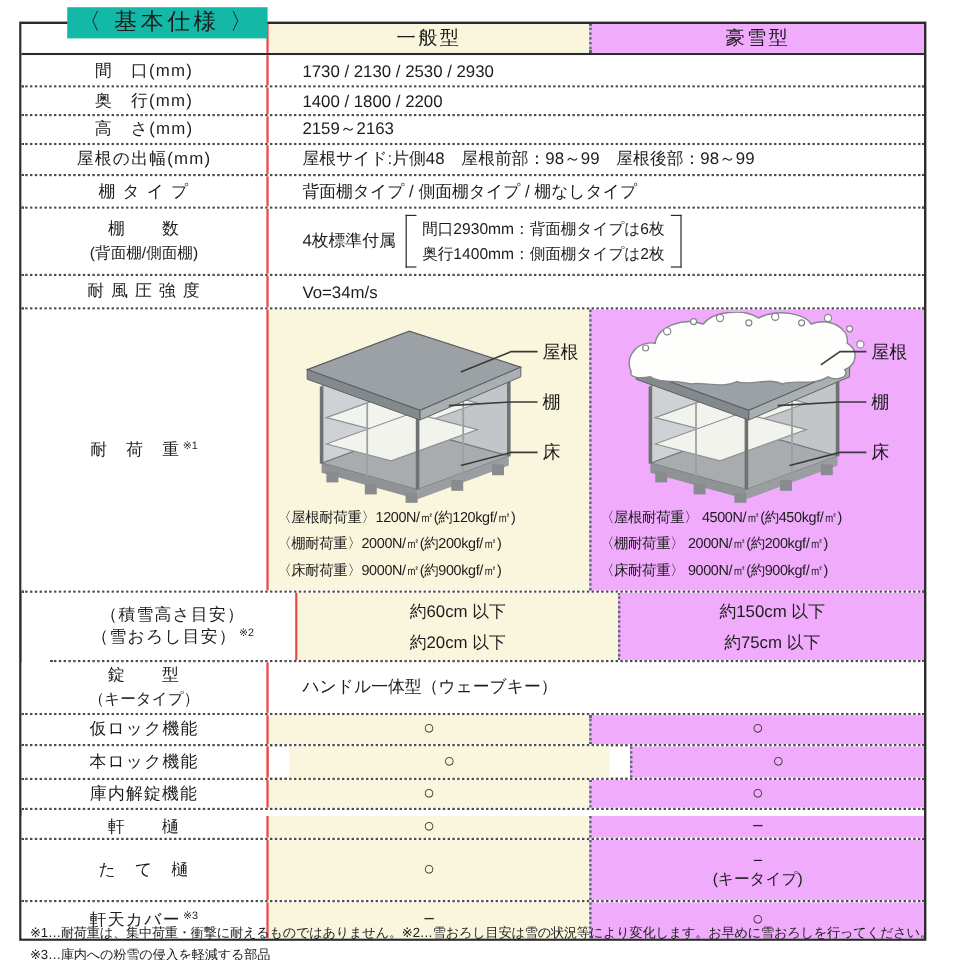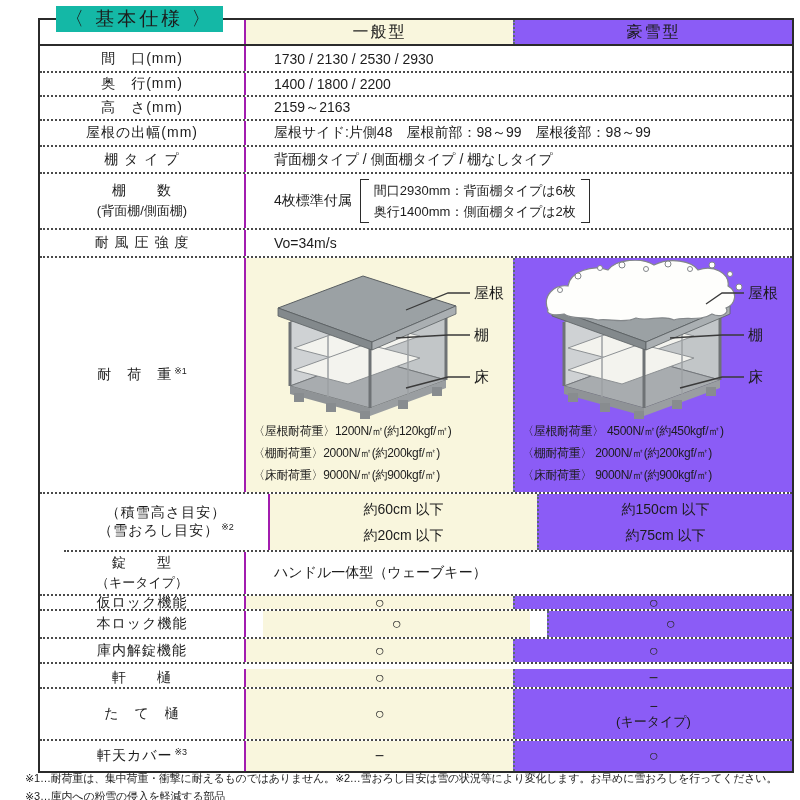--- a/index.html
+++ b/index.html
@@ -6,64 +6,64 @@
   html,body { background:#ffffff; }
   .page {
     position: relative;
     width: 800px; height: 800px;
     background: #ffffff;
     font-family: "Liberation Sans", "DejaVu Sans", sans-serif;
     color: #1c1c1c;
     overflow: hidden;
   }
   .spec-table {
-    position: absolute; left: 38px; top: 18px;
+    position: absolute; left: 16px; top: 18px;
     width: 756px;
     border: 2px solid #2b2b2b;
     background: #fff;
   }
   .row { display: flex; border-bottom: 2px dotted #4a4a4a; }
   .row.last { border-bottom: none; }
   .row.r-header { border-bottom: 2px solid #2b2b2b; }
 
   .label-cell {
     width: 206px; flex: 0 0 206px;
-    border-right: 2px solid #a21caf;
+    border-right: 2px solid #ef4444;
     display: flex; flex-direction: column;
     align-items: center; justify-content: center;
     text-align: center;
     font-size: 14px; letter-spacing: 1px;
     background: #fff;
   }
   .label-sub { font-size: 13px; letter-spacing: 0; margin-top: 2px; }
   .sup { font-size: 9px; position: relative; top: -5px; margin-left: 2px; letter-spacing: 0; }
 
   .cg { width: 267px; flex: 0 0 267px; background: #f9f6dd; }
-  .cs { flex: 1; background: #8b5cf6; border-left: 2px dotted #5a6a74; }
+  .cs { flex: 1; background: #f0abfc; border-left: 2px dotted #5a6a74; }
   .hcell { display:flex; align-items:center; justify-content:center; font-size: 16px; letter-spacing: 2px; }
 
   .vspan {
     flex: 1; background: #fff;
     display: flex; align-items: center;
     padding-left: 28px; font-size: 14px;
   }
 
   
   .r-header    { height: 26px; }
   .r-maguchi   { height: 27px; }
   .r-okuyuki   { height: 24px; }
   .r-takasa    { height: 24px; }
   .r-overhang  { height: 26px; }
   .r-shelftype { height: 27px; }
   .r-shelfcnt  { height: 56px; }
   .r-wind      { height: 28px; }
   .r-load      { height: 236px; }
   .r-snowguide { height: 58px; margin-left: 24px; }
   .r-locktype  { height: 44px; }
-  .r-kari      { height: 15px; }
+  .r-kari      { height: 26px; }
   .r-hon       { height: 28px; gap: 17px; }
   .r-kona      { height: 25px; }
   .r-noki      { height: 25px; align-items: flex-end; }
   .r-tate      { height: 52px; }
   .r-soffit    { height: 30px; }
 
   
   .shelfcnt-value { gap: 8px; }
   .bracket {
     position: relative;

